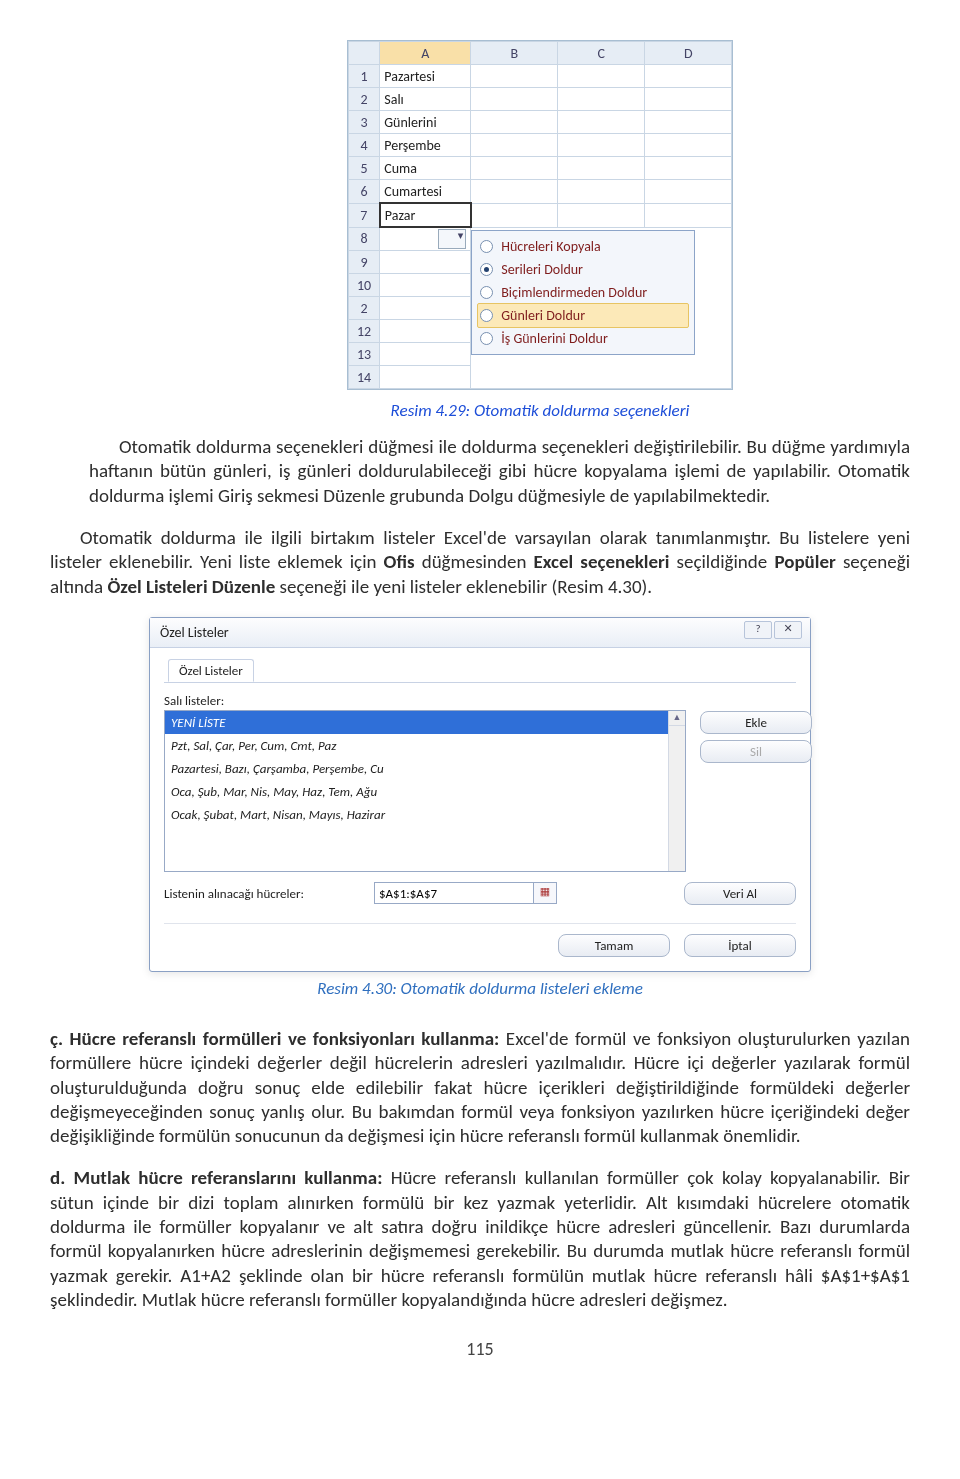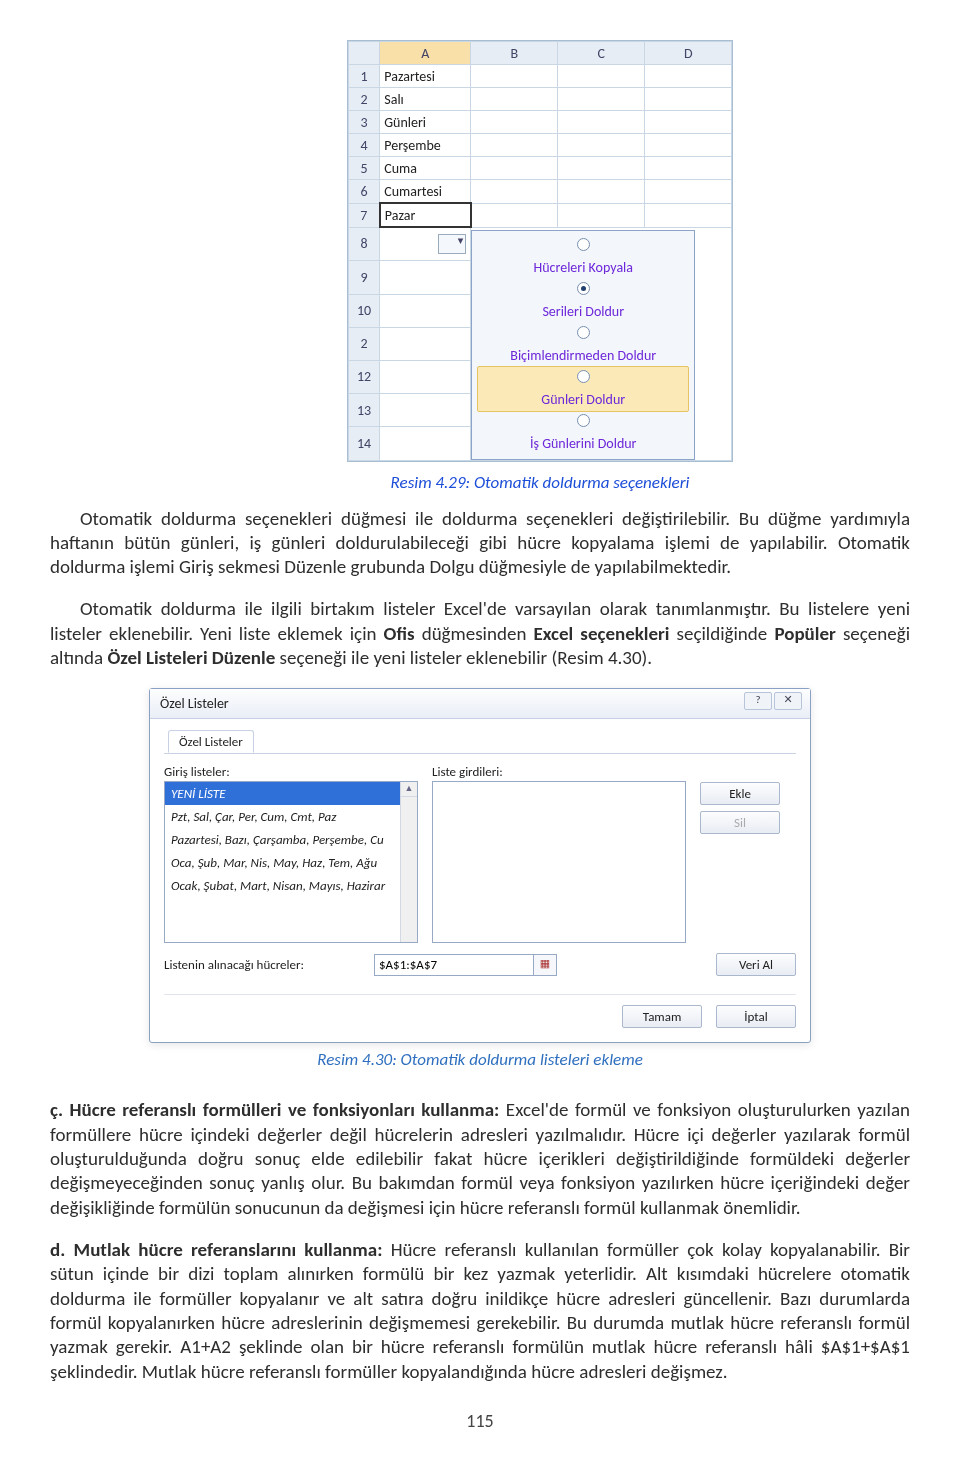--- a/index.html
+++ b/index.html
@@ -82,22 +82,21 @@
     font-size: 14px;
     padding: 4px 6px;
     margin-top: 2px;
     width: 210px;
   }
   .fill-popup .opt {
     display: flex;
     align-items: center;
     padding: 3px 2px;
     gap: 8px;
-    color: #6d28d9;
-    flex-direction: column;
+    color: #7f1d1d;
   }
   .fill-popup .opt.hover {
     background: #fce9b8;
     border: 1px solid #e7c463;
     border-radius: 2px;
     margin: -1px;
   }
   .radio {
     width: 11px;
     height: 11px;
@@ -239,22 +238,22 @@
   }
   .txtarea {
     border: 1px solid #98a9c6;
     height: 160px;
     background: #fff;
   }
   .dlg-btn {
     display: inline-block;
     min-width: 70px;
     border: 1px solid #aab7cc;
-    border-radius: 2px;
-    padding: 3px 4px;
+    border-radius: 8px;
+    padding: 3px 20px;
     text-align: center;
     background: linear-gradient(#fdfdfe,#e8ecf3);
     font-size: 13px;
   }
   .dlg-btn.disabled { color: #aaa; }
   .dlg-right-btns { width: 96px; }
   .row2 {
     margin-top: 10px;
     font-size: 13px;
   }
@@ -315,21 +314,21 @@
           </tr>
       <tr>
             <td class="rowhdr">2</td>
             <td>Salı</td>
             <td></td>
             <td></td>
             <td></td>
           </tr>
       <tr>
             <td class="rowhdr">3</td>
-            <td>Günleri</td>
+            <td>Günlerini</td>
             <td></td>
             <td></td>
             <td></td>
           </tr>
       <tr>
             <td class="rowhdr">4</td>
             <td>Perşembe</td>
             <td></td>
             <td></td>
             <td></td>
@@ -408,21 +407,21 @@
       <tr>
             <td class="rowhdr">14</td>
             <td></td>
           </tr>
     </tbody>
       </table>
   </div>
 </div>
 <div class="caption">Resim 4.29: Otomatik doldurma seçenekleri</div>
 
-<p class="para" style="text-indent:30px;">
+<p class="para" style="text-indent:30px;margin-left:39px;">
   <span>Otomatik doldurma seçenekleri düğmesi ile doldurma seçenekleri değiştirilebilir. Bu düğme yardımıyla haftanın bütün günleri, iş günleri doldurulabileceği gibi hücre kopyalama işlemi de yapılabilir. Otomatik doldurma işlemi Giriş sekmesi Düzenle grubunda Dolgu düğmesiyle de yapılabilmektedir.</span>
 </p>
 <p class="para" style="text-indent:30px;">
   <span>Otomatik doldurma ile ilgili birtakım listeler Excel'de varsayılan olarak tanımlanmıştır. Bu listelere yeni listeler eklenebilir. Yeni liste eklemek için </span><span class="strong">Ofis</span><span> düğmesinden </span><span class="strong">Excel seçenekleri</span><span> seçildiğinde </span><span class="strong">Popüler</span><span> seçeneği altında </span><span class="strong">Özel Listeleri Düzenle</span><span> seçeneği ile yeni listeler eklenebilir (Resim 4.30).</span>
 </p>
 
 <div class="dialog-wrap">
   <div class="dialog">
     <div class="dlg-title">
       <span>Özel Listeler</span>
@@ -430,35 +429,31 @@
         <span>?</span>
         <span>✕</span>
       </div>
     </div>
     <div class="dlg-body">
       <div class="tabstrip">
         <span class="tab">Özel Listeler</span>
       </div>
       <div class="dlg-cols">
         <div style="flex:1;">
-          <div class="dlg-label">Giriş listeler:</div>
+          <div class="dlg-label">Salı listeler:</div>
           <div class="listbox">
             <div class="scroll">
                 <span>▲</span>
               </div>
             <div class="item sel">YENİ LİSTE</div>
             <div class="item">Pzt, Sal, Çar, Per, Cum, Cmt, Paz</div>
             <div class="item">Pazartesi, Bazı, Çarşamba, Perşembe, Cu</div>
             <div class="item">Oca, Şub, Mar, Nis, May, Haz, Tem, Ağu</div>
             <div class="item">Ocak, Şubat, Mart, Nisan, Mayıs, Hazirar</div>
           </div>
-        </div>
-        <div style="flex:1;">
-          <div class="dlg-label">Liste girdileri:</div>
-          <div class="txtarea"></div>
         </div>
         <div class="dlg-right-btns">
           <div style="height:18px;"></div>
           <div class="dlg-btn">Ekle</div>
           <div style="height:6px;"></div>
           <div class="dlg-btn disabled">Sil</div>
         </div>
       </div>
       <div class="row2" style="display:flex;align-items:center;gap:10px;">
         <span style="width:200px;">Listenin alınacağı hücreler:</span>

